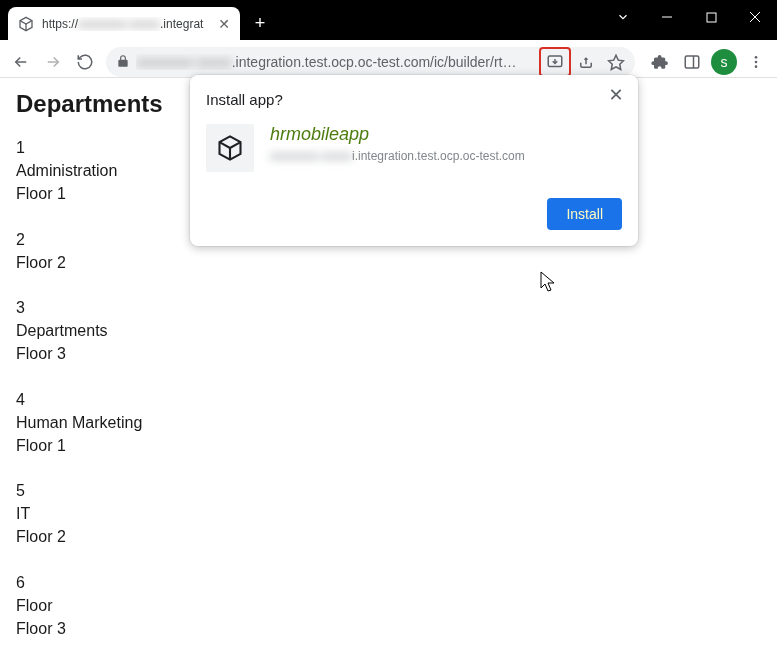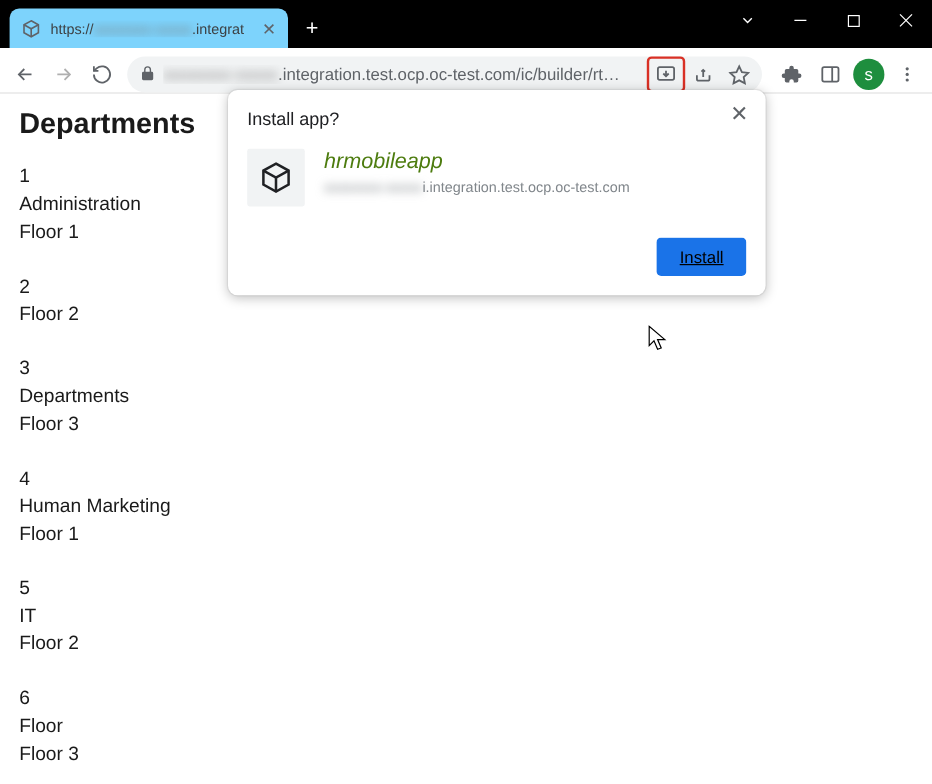--- a/index.html
+++ b/index.html
@@ -14,21 +14,21 @@
 
   
   .titlebar {
     background: #000;
     height: 40px;
     display: flex;
     align-items: flex-end;
     position: relative;
   }
   .tab {
-    background: #7dd3fc;
+    background: #ffffff;
     height: 33px;
     margin-left: 8px;
     border-radius: 8px 8px 0 0;
     display: flex;
     align-items: center;
     padding: 0 10px;
     gap: 8px;
     font-size: 12px;
     color: #3c4043;
     width: 232px;
@@ -195,21 +195,21 @@
     display:flex; justify-content:flex-end; gap:10px;
   }
   .btn {
     height:32px; padding: 0 18px;
     border-radius:4px;
     font-size:14px;
     display:flex;align-items:center;justify-content:center;
     cursor:pointer;
     border:1px solid transparent;
   }
-  .btn-primary { background:#1a73e8; color:#000000;text-decoration:underline; }
+  .btn-primary { background:#1a73e8; color:#fef9c3; }
   .btn-secondary { background:#fff; color:#1a73e8; border-color:#dadce0; }
 
   
   .cursor-arrow {
     position:absolute;
     left: 540px;
     top: 271px;
     pointer-events:none;
   }
 </style>

